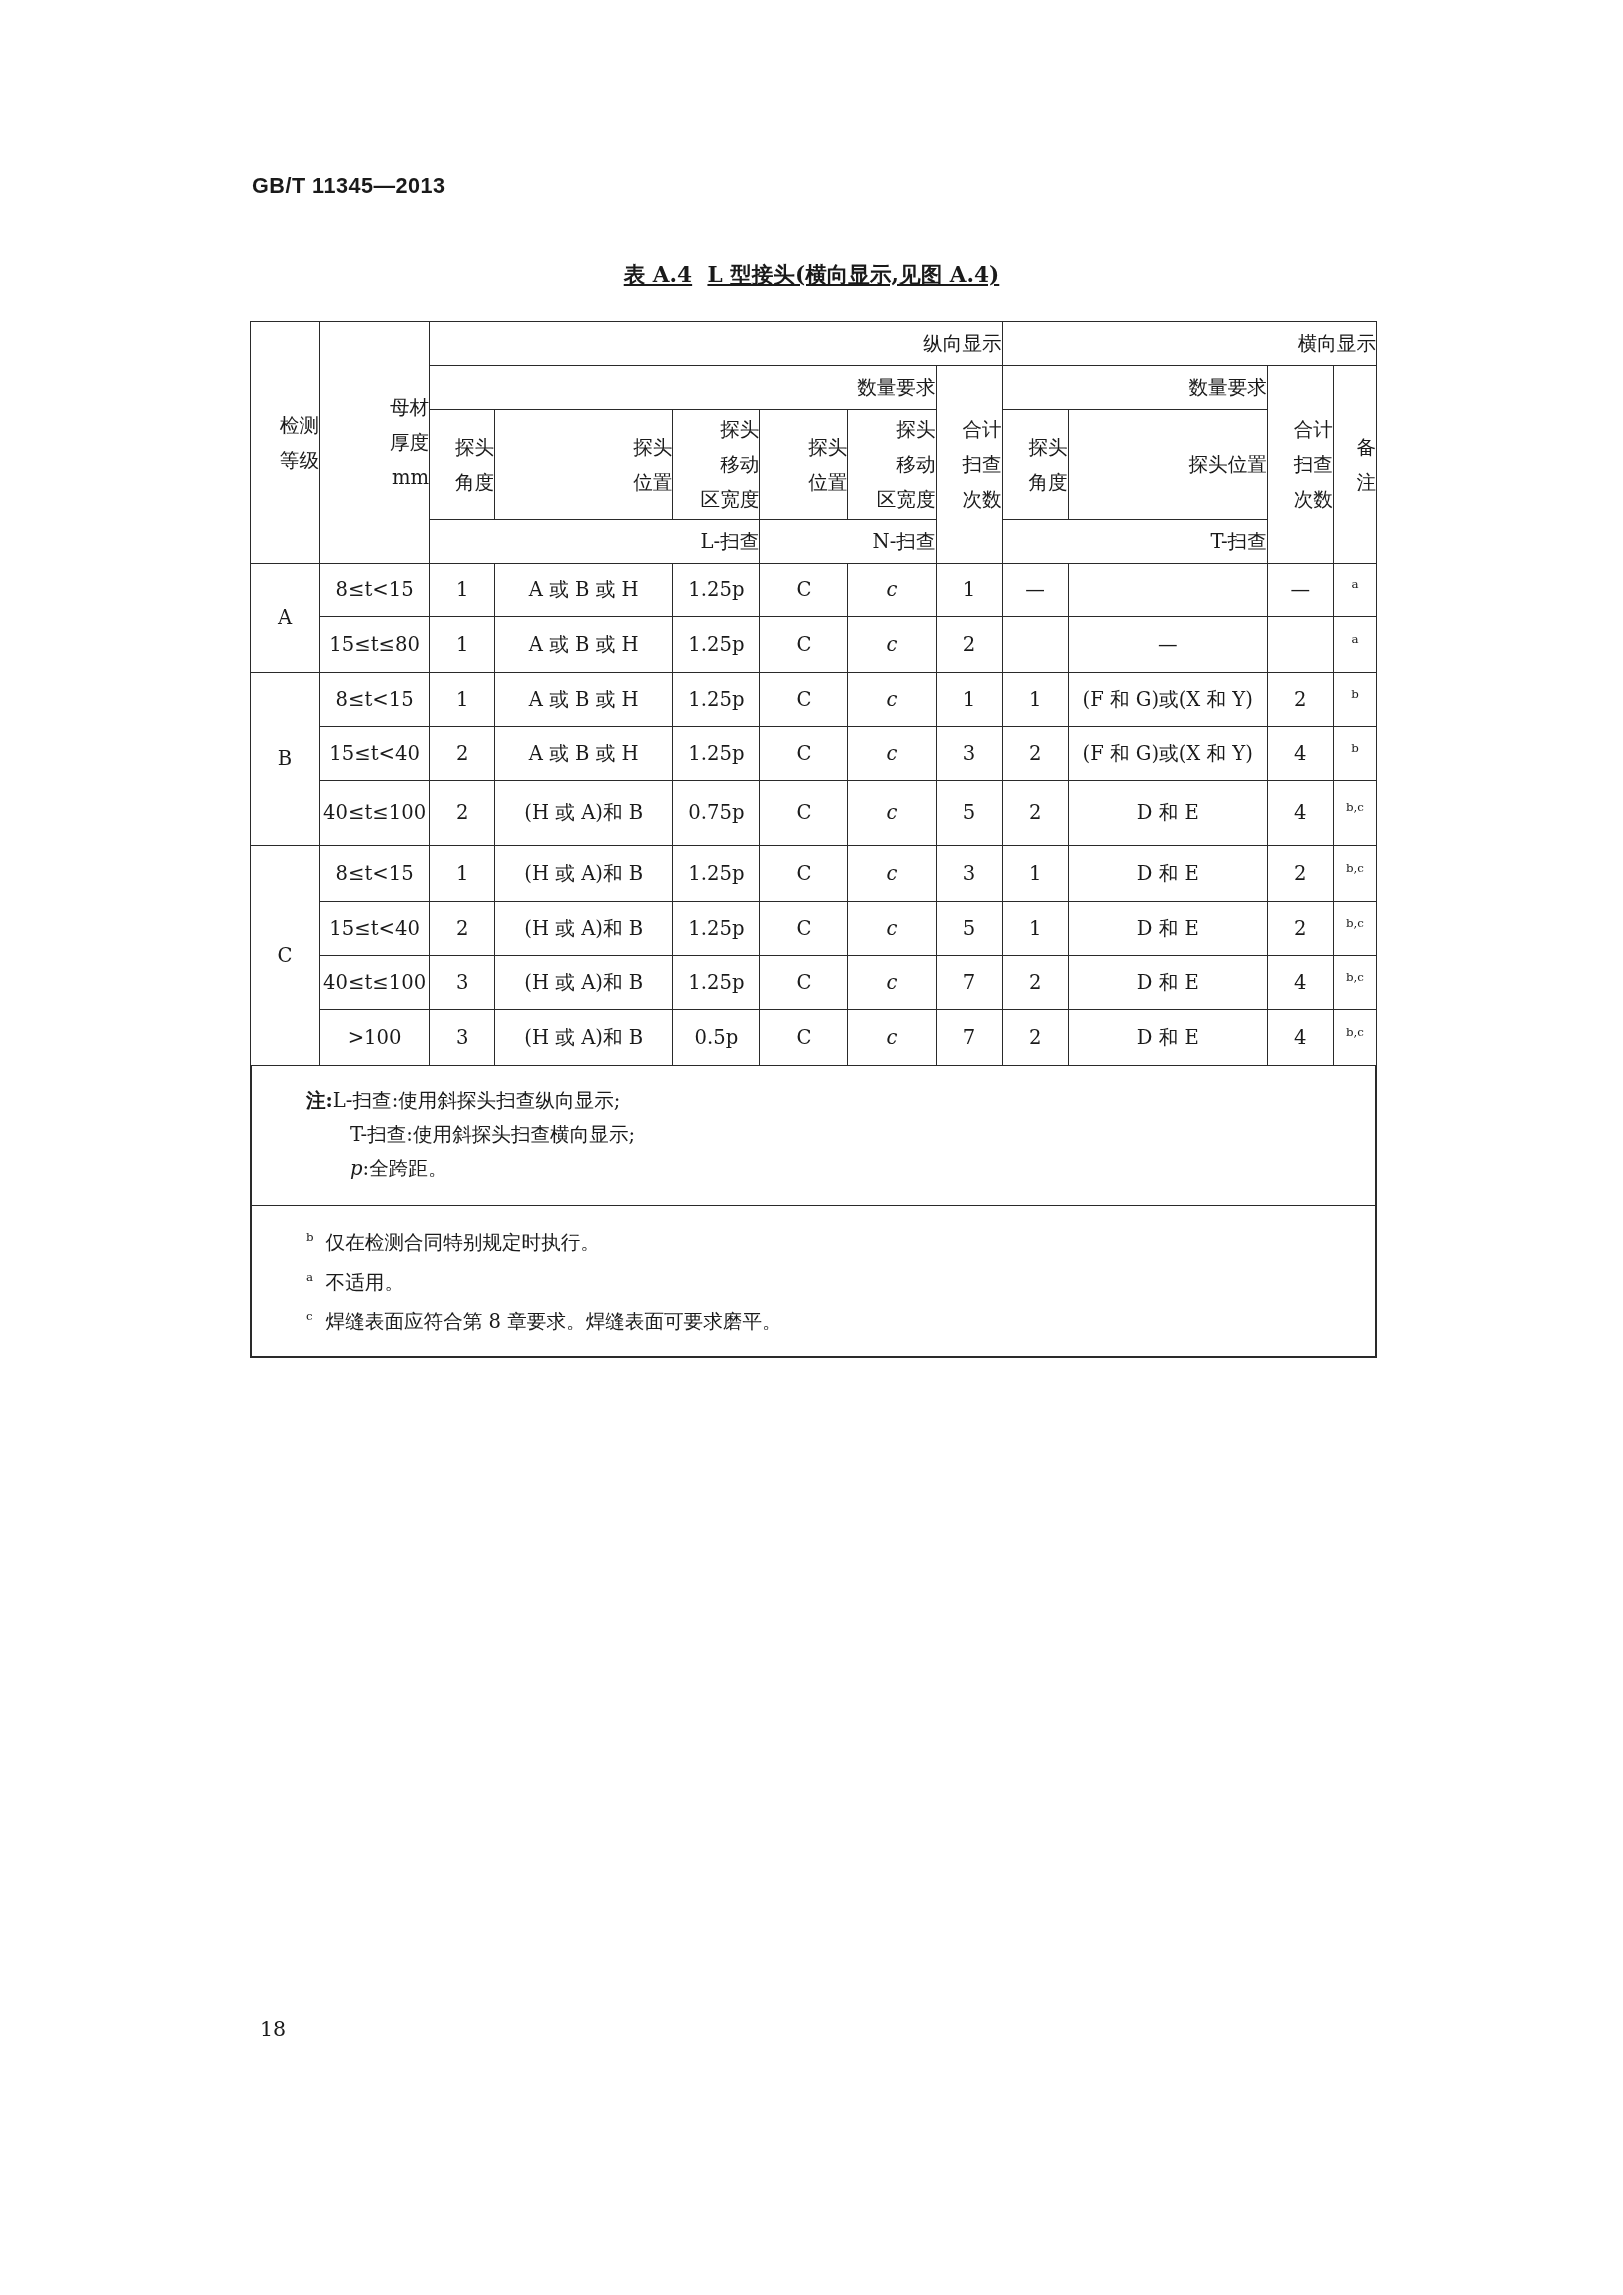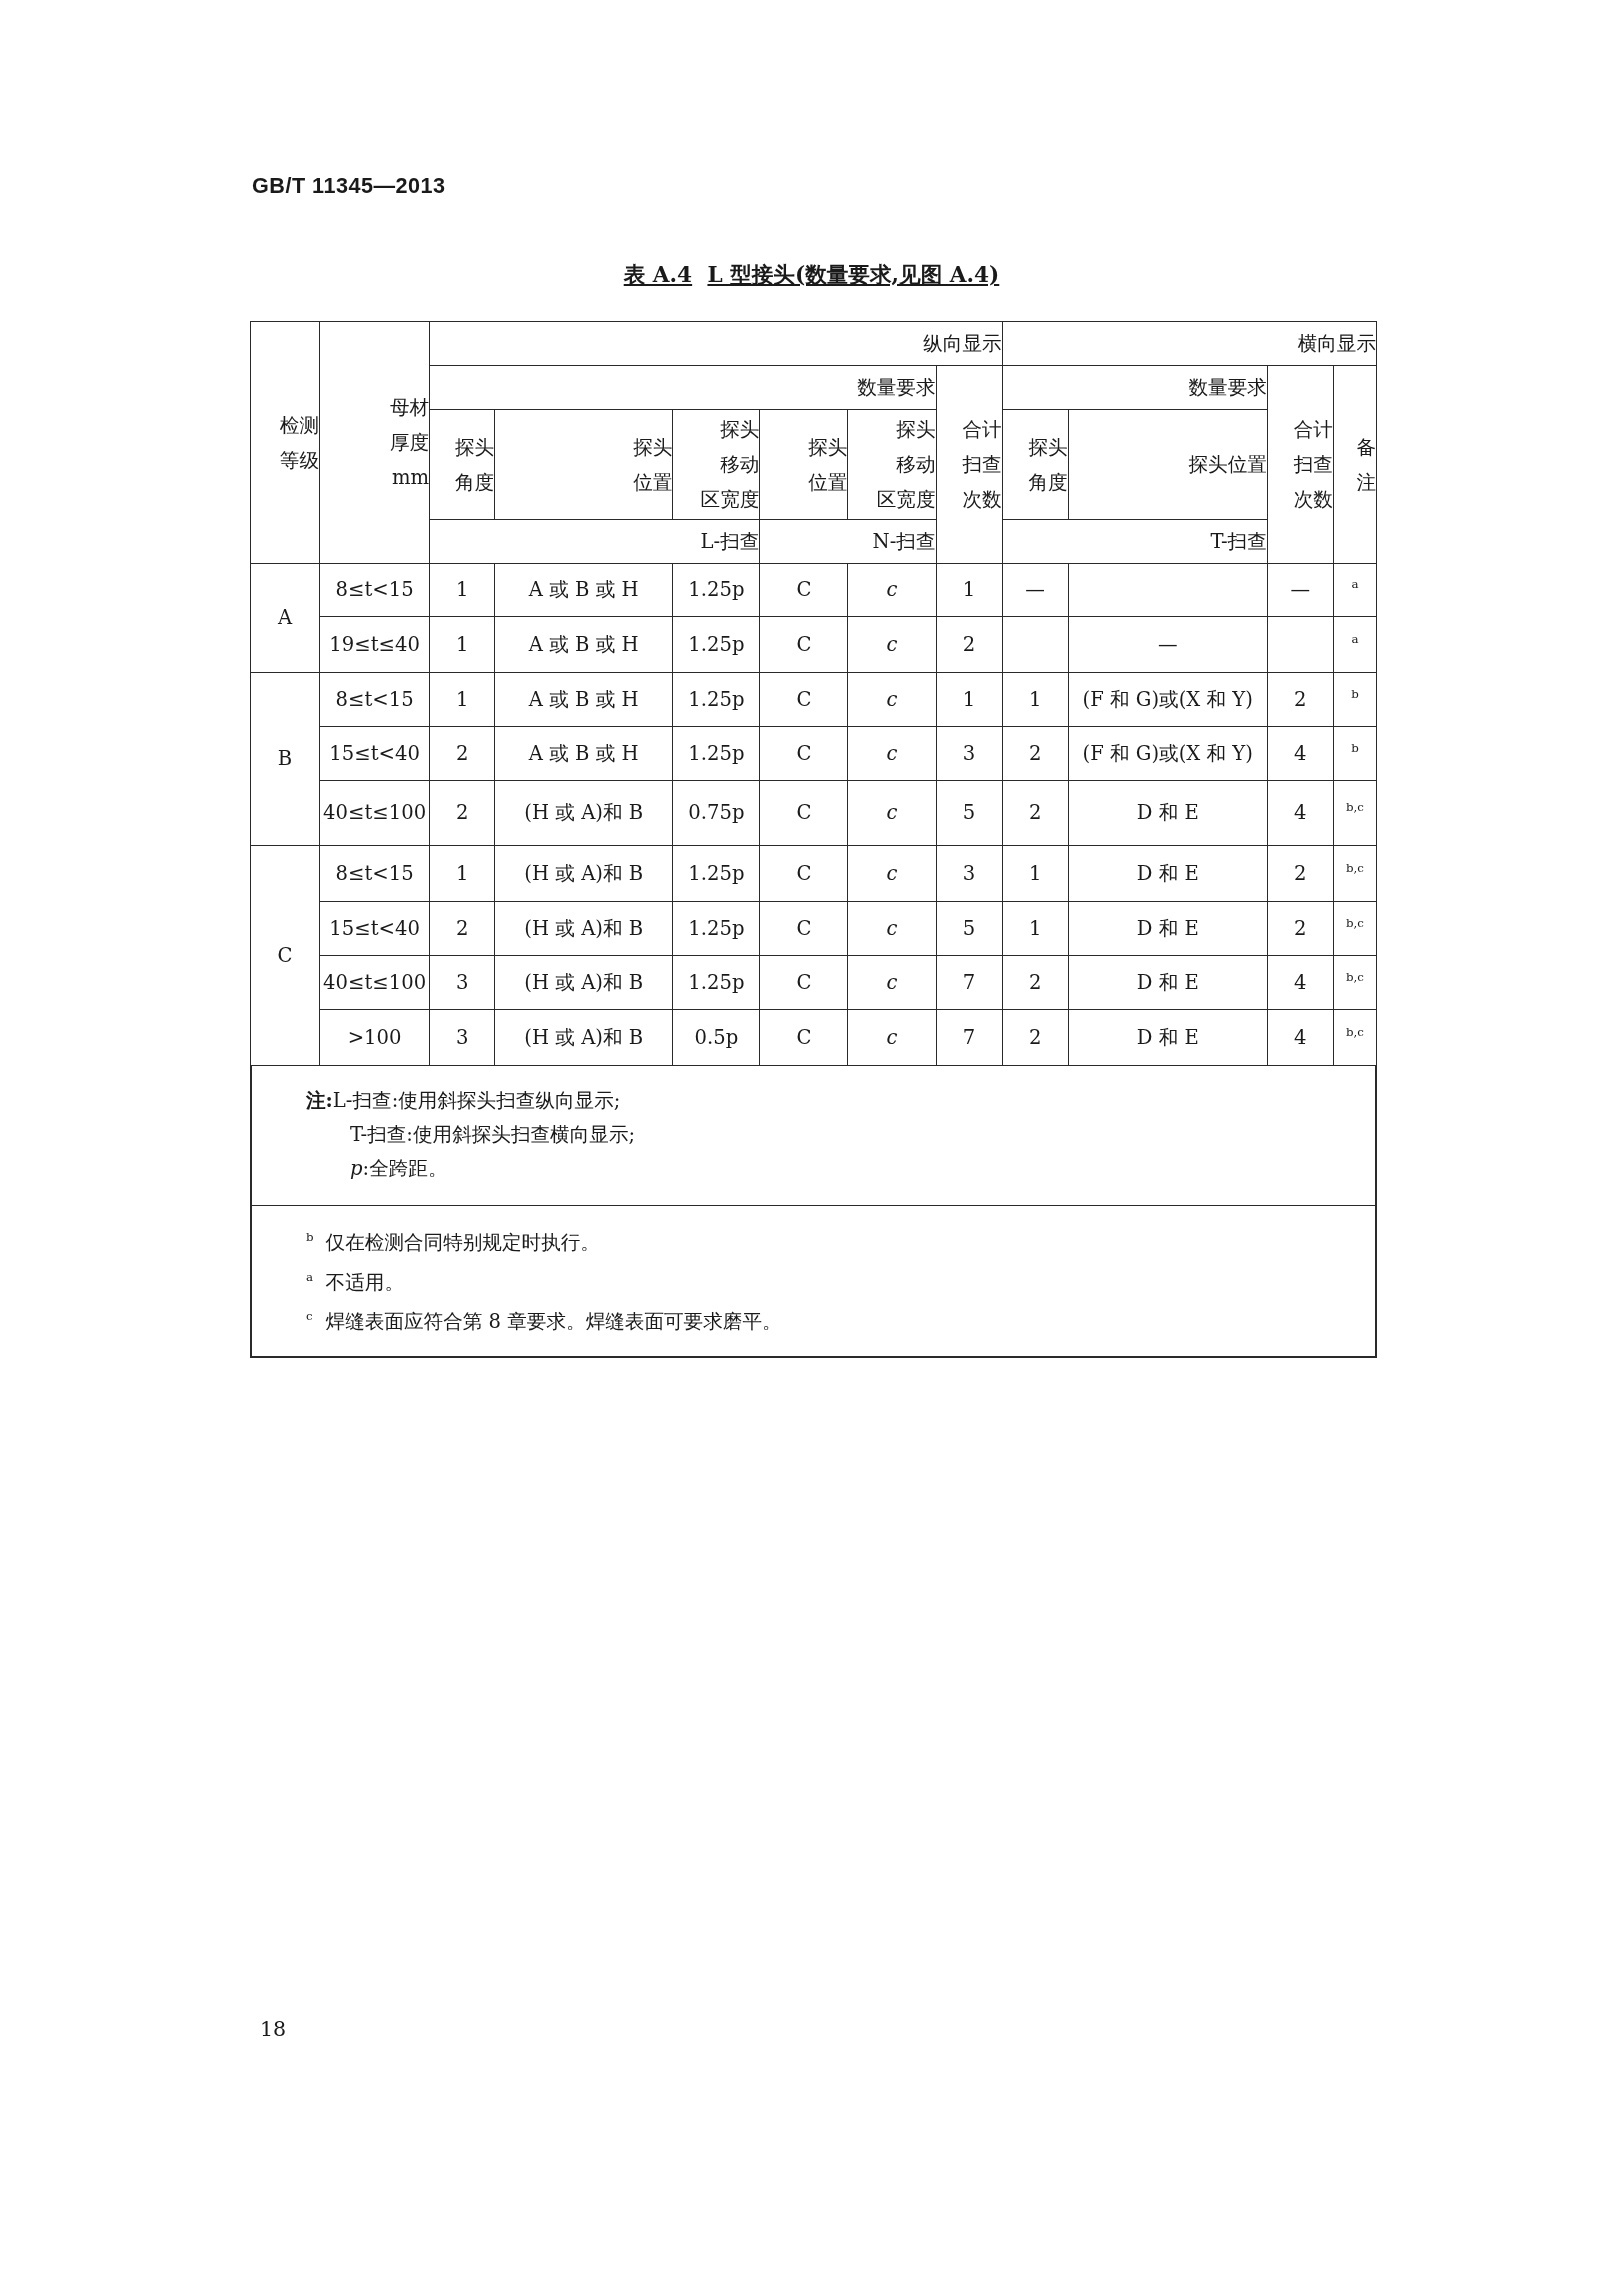--- a/index.html
+++ b/index.html
@@ -21,21 +21,21 @@
   .foot .mark { font-size:11.8px; vertical-align:super; display:inline-block; width:19.6px; }
   .page-num { position:absolute; left:260px; top:2017px; font-size:20.6px; }
 </style>
 </head>
 <body>
 
 <div class="std-id">GB/T 11345—2013</div>
 
 <div class="table-title">
   <span>表 A.4</span>
-  <span>L 型接头(数量要求,见图 A.4)</span>
+  <span>L 型接头(横向显示,见图 A.4)</span>
 </div>
 
 <div class="tbl-wrap">
 <table class="main">
   <colgroup>
     <col style="width:69px">
         <col style="width:110px">
         <col style="width:65px">
         <col style="width:178px">
     <col style="width:87px">
@@ -122,21 +122,21 @@
     <td>1.25p</td>
     <td>C</td>
     <td class="ital">c</td>
     <td>1</td>
     <td>—</td>
     <td></td>
     <td>—</td>
     <td><span class="sup">a</span></td>
   </tr>
   <tr style="height:56px">
-    <td>19≤t≤40</td>
+    <td>15≤t≤80</td>
     <td>1</td>
     <td>A 或 B 或 H</td>
     <td>1.25p</td>
     <td>C</td>
     <td class="ital">c</td>
     <td>2</td>
     <td></td>
     <td>—</td>
     <td></td>
     <td><span class="sup">a</span></td>

